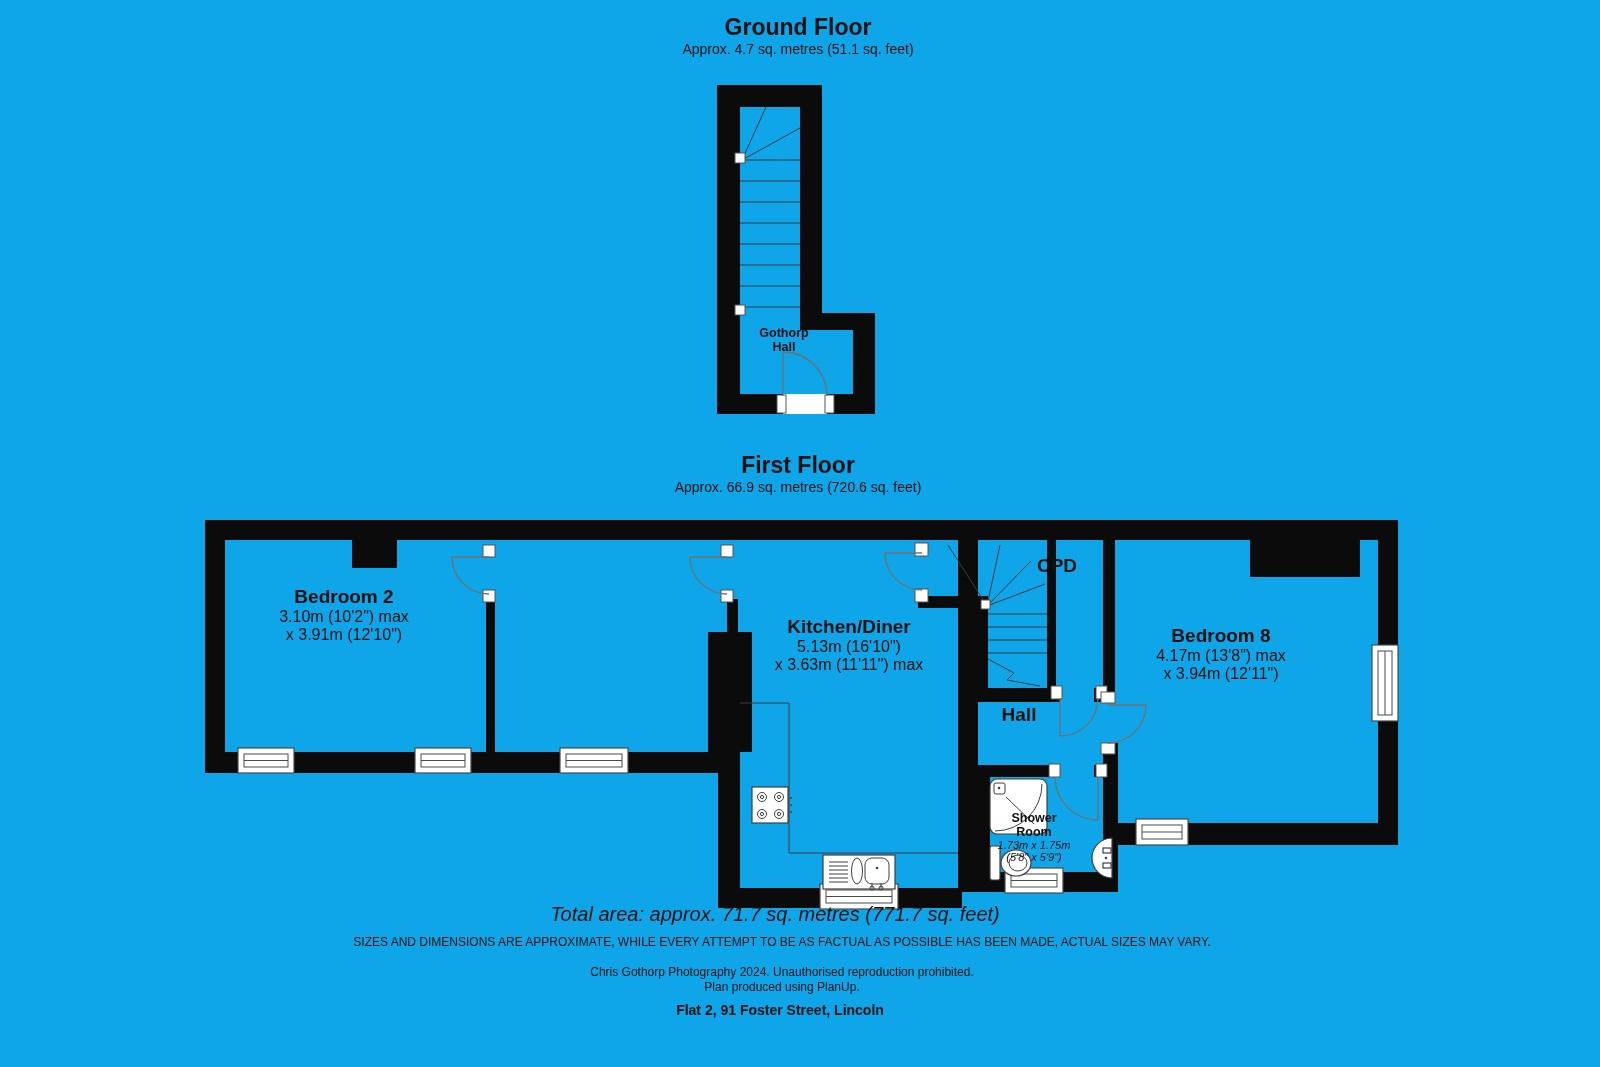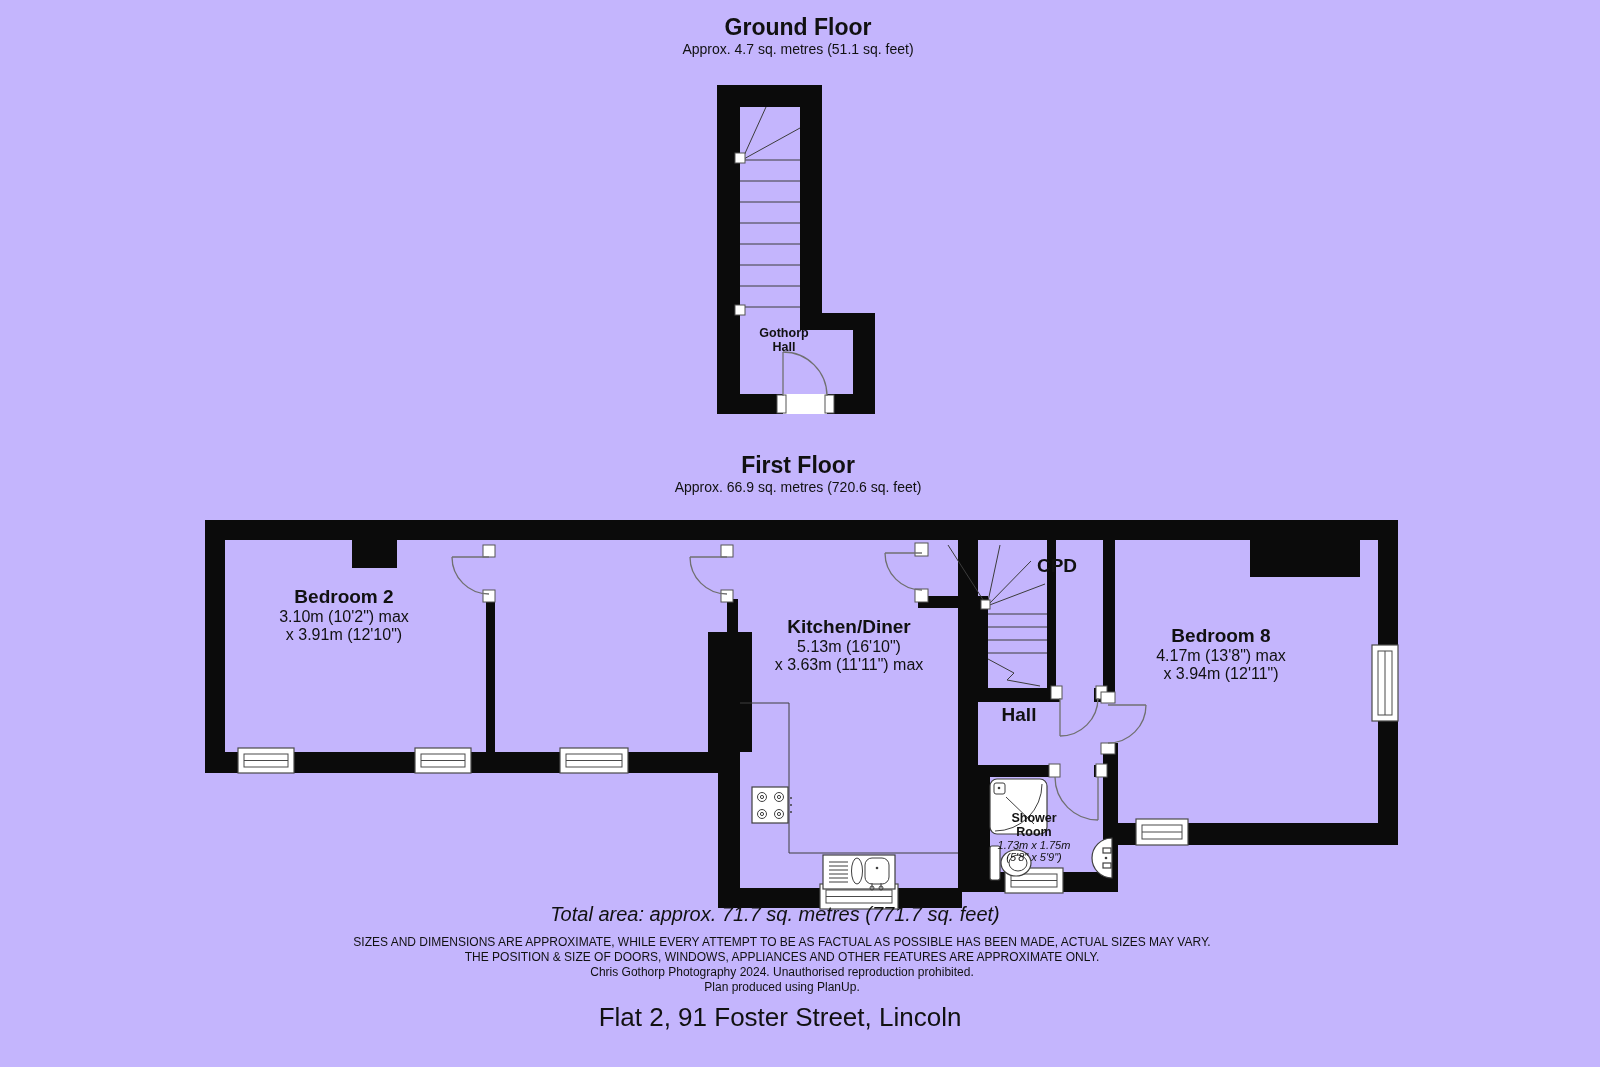--- a/index.html
+++ b/index.html
@@ -1,37 +1,37 @@
 <!DOCTYPE html>
 <html><head>
 <meta charset="utf-8">
 <style>
   html,body{margin:0;padding:0;background:#fff;}
-  .canvas{position:relative;width:1600px;height:1067px;background:#c4b5fd;overflow:hidden;
+  .canvas{position:relative;width:1600px;height:1067px;background:#0ea5e9;overflow:hidden;
           font-family:"Liberation Sans",sans-serif;color:#111;}
   svg{position:absolute;left:0;top:0;}
   .w{fill:#0b0b0b;}
   .thin{stroke:#3c3c3c;stroke-width:1;fill:none;}
   .door{stroke:#707070;stroke-width:1.3;fill:none;}
   .jamb{fill:#ffffff;stroke:#555;stroke-width:1;}
   .win{fill:#ffffff;stroke:#4a4a4a;stroke-width:1.2;}
   .winb{fill:none;stroke:#4a4a4a;stroke-width:1;}
   .fix{fill:#ffffff;stroke:#3f3f3f;stroke-width:1.2;}
   .fixl{stroke:#3f3f3f;stroke-width:1;fill:none;}
   .hot{fill:transparent;}
   .lbl{position:absolute;text-align:center;transform:translateX(-50%);line-height:1.14;white-space:nowrap;}
   .floor-title{font-size:23px;font-weight:700;}
   .floor-sub{font-size:14px;}
   .room-name{font-size:19px;font-weight:700;}
   .room-dim{font-size:16px;}
   .small-name{font-size:12.5px;font-weight:700;line-height:1.08;}
   .small-dim{font-size:11px;line-height:1.1;font-style:italic;}
   .total{font-size:20px;font-style:italic;}
   .disc{font-size:12px;}
-  .address{font-size:26px;font-weight:400;}
+  .address{font-size:14px;font-weight:700;}
 </style>
 </head>
 <body>
 
 <div class="canvas">
 
 <svg width="1600" height="1067" viewBox="0 0 1600 1067">
 
   <g>
     <path class="w" fill-rule="evenodd" d="M717,85 H822 V313 H875 V414 H717 Z M740,107 H800 V330 H853 V394 H740 Z"></path>
@@ -273,18 +273,17 @@
 
 <div class="lbl" style="left:1034px;top:812px">
   <div class="small-name">Shower</div>
   <div class="small-name">Room</div>
   <div class="small-dim">1.73m x 1.75m</div>
   <div class="small-dim">(5'8" x 5'9")</div>
 </div>
 
 <div class="lbl total" style="left:775px;top:903px">Total area: approx. 71.7 sq. metres (771.7 sq. feet)</div>
 <div class="lbl disc" style="left:782px;top:936px">SIZES AND DIMENSIONS ARE APPROXIMATE, WHILE EVERY ATTEMPT TO BE AS FACTUAL AS POSSIBLE HAS BEEN MADE, ACTUAL SIZES MAY VARY.</div>
-<div class="lbl disc" style="left:782px;top:951px">THE POSITION &amp; SIZE OF DOORS, WINDOWS, APPLIANCES AND OTHER FEATURES ARE APPROXIMATE ONLY.</div>
 <div class="lbl disc" style="left:782px;top:966px">Chris Gothorp Photography 2024. Unauthorised reproduction prohibited.</div>
 <div class="lbl disc" style="left:782px;top:981px">Plan produced using PlanUp.</div>
 <div class="lbl address" style="left:780px;top:1003px">Flat 2, 91 Foster Street, Lincoln</div>
 
 </div>
 
 </body></html>

